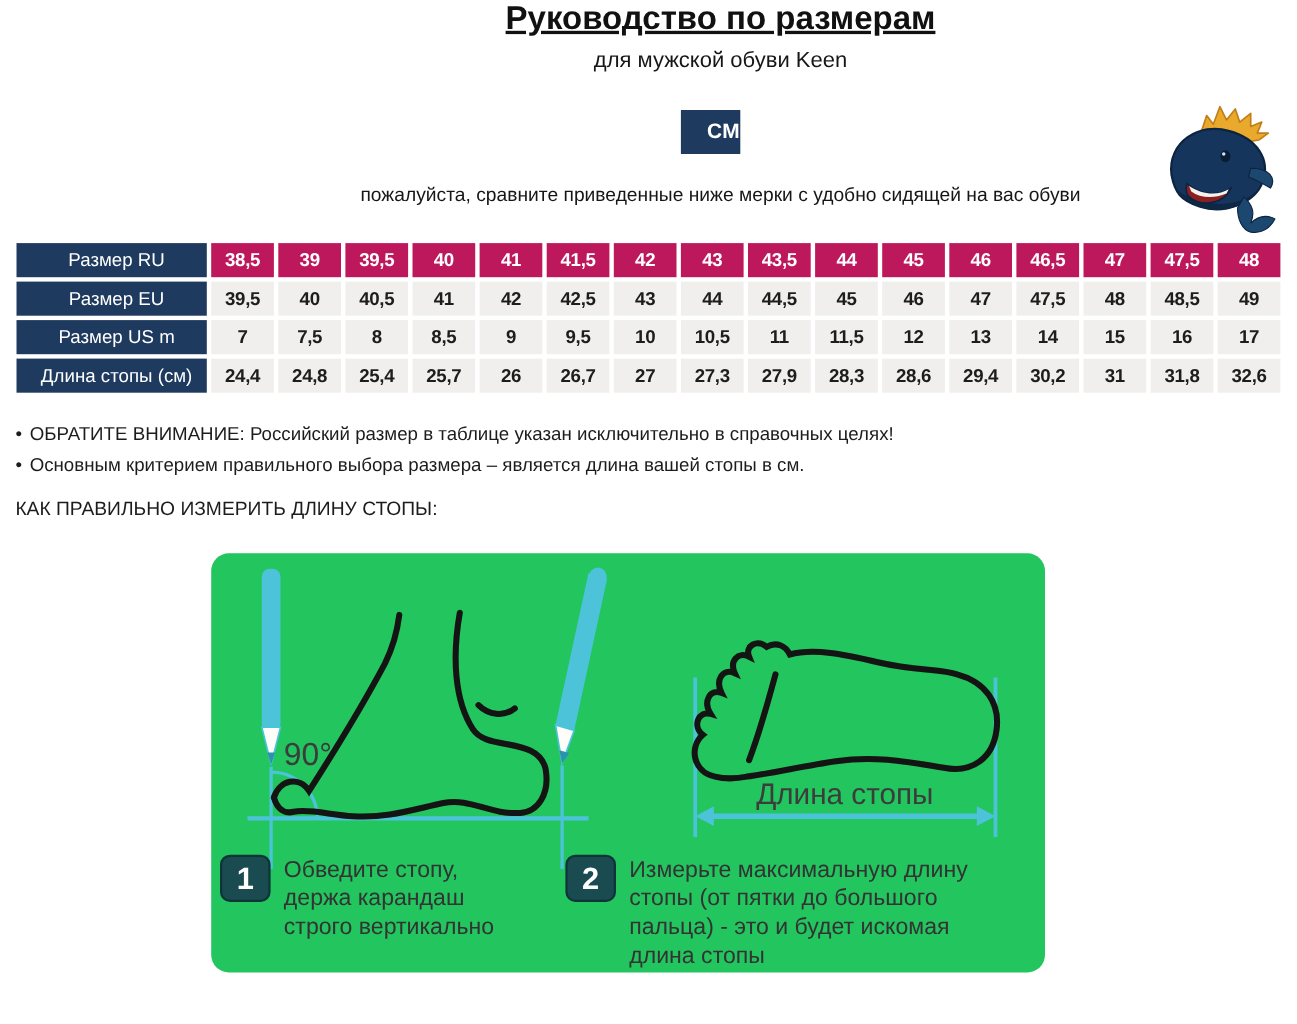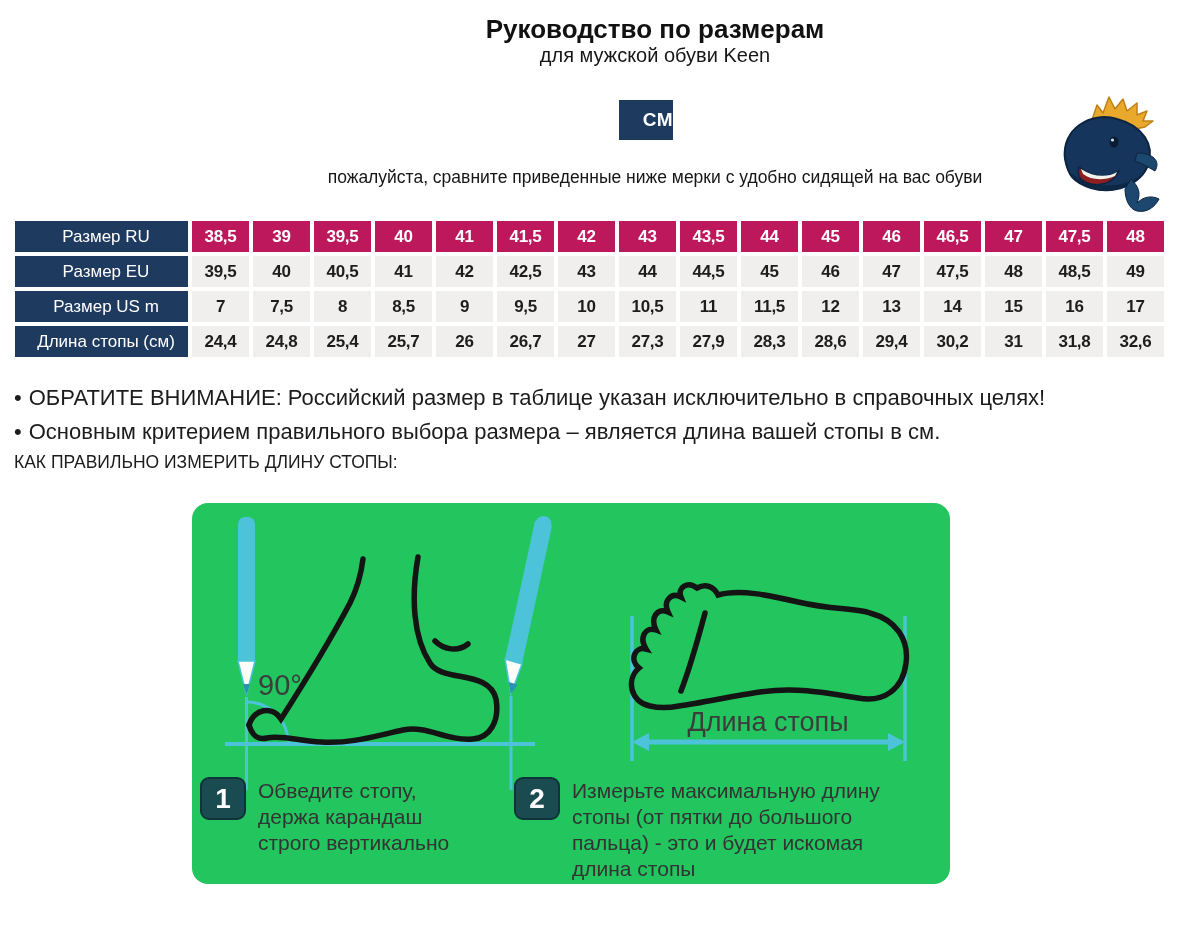--- a/index.html
+++ b/index.html
@@ -1,38 +1,38 @@
 <!DOCTYPE html>
 <html><head>
 <meta charset="utf-8">
 <style>
   * { margin:0; padding:0; box-sizing:border-box; }
   html,body { background:#fff; }
   body { font-family:"Liberation Sans", sans-serif; color:#1a1a1a; }
   .page { position:relative; width:1179px; height:931px; background:#fff; overflow:hidden; }
 
   .centerband { position:absolute; left:130px; width:1050px; text-align:center; }
-  .title { top:14px; font-size:26px; font-weight:bold; color:#111; }
+  .title { top:0; font-size:30px; font-weight:bold; color:#111;text-decoration:underline; }
   .subtitle { top:44px; font-size:20px; color:#161616; }
   .unit-badge { position:absolute; left:619px; top:100px; width:54px; height:40px; background:#1e3a5e;
                 color:#fff; font-size:19px; font-weight:bold; text-align:right; line-height:40px; letter-spacing:.5px; }
   .intro { top:167px; font-size:17.5px; color:#161616; }
 
   .whale { position:absolute; left:1051px; top:95px; width:112px; height:122px; }
 
   table.sizes { position:absolute; left:11px; top:217px; width:1157px; border-collapse:separate;
                 border-spacing:4px; table-layout:fixed; }
   table.sizes td { height:31px; text-align:center; vertical-align:middle; font-size:17px; overflow:hidden; white-space:nowrap; }
   td.lbl { width:173px; background:#1e3a5e; color:#fff; text-align:left; padding-left:9px; font-weight:400; }
   td.val { font-weight:600; letter-spacing:-0.3px; }
   td.val.navy { background:#be185d; color:#fff; }
   td.val.gray { background:#f0efed; color:#1d1d1b; }
 
   .notes { position:absolute; left:14px; top:385px; }
-  .note { font-size:22px; color:#1c1c1c; margin-bottom:8px; }
+  .note { font-size:17px; color:#1c1c1c; margin-bottom:8px; }
   .note .bullet { margin-right:7px; }
   .measure-heading { position:absolute; left:14px; top:452px; font-size:17.5px; color:#1c1c1c; }
 
   .panel { position:absolute; left:192px; top:503px; width:758px; height:381px;
            background:#22c55e; border-radius:16px; }
   .panel svg.diagram { position:absolute; left:0; top:0; }
 
   .step { position:absolute; display:flex; }
   .step1 { left:8px; top:274px; }
   .step2 { left:322px; top:274px; }

